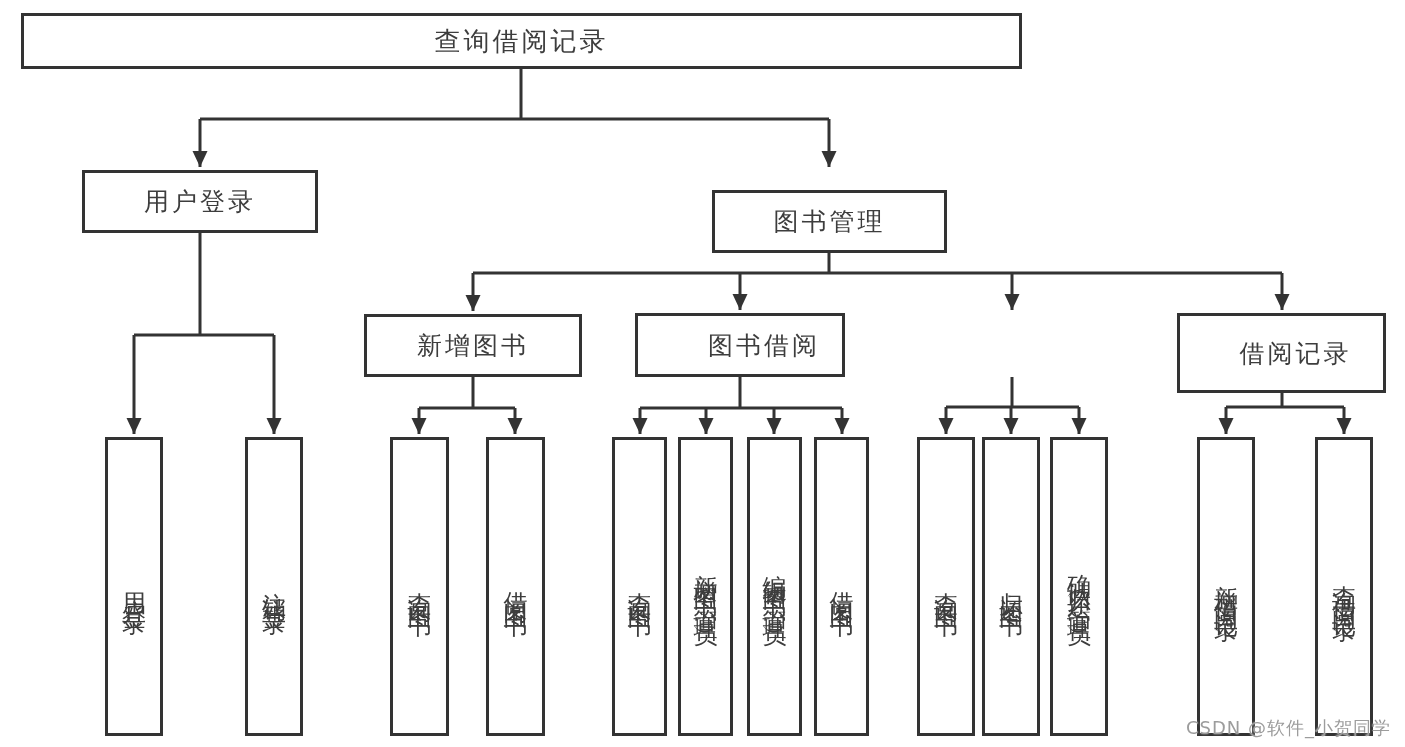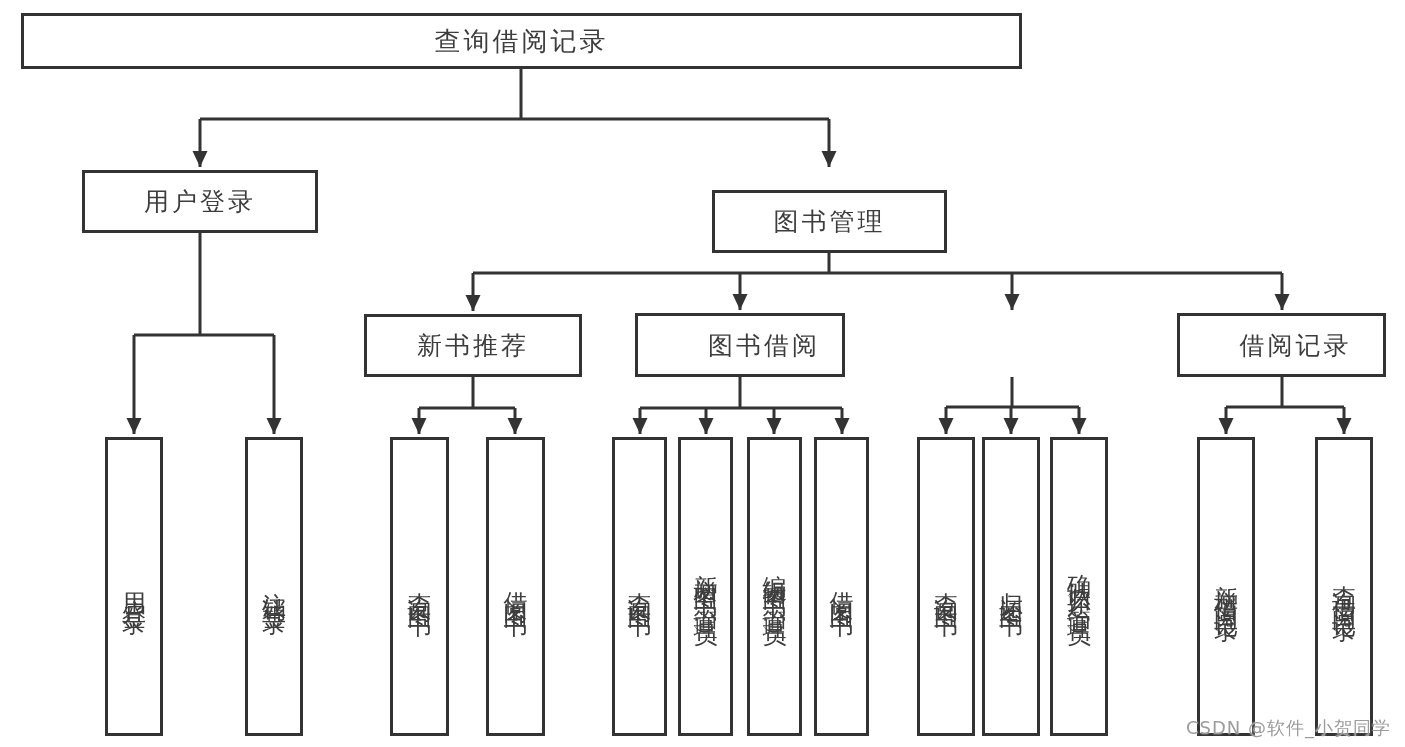--- a/index.html
+++ b/index.html
@@ -21,21 +21,21 @@
     writing-mode:vertical-rl;text-orientation:mixed;
     font-size:24px;letter-spacing:7px;line-height:1;
   }
   
   #n-root          {left:21px;  top:13px;  width:1001px;height:56px;font-size:26px;}
   #n-user-login    {left:82px;  top:170px; width:236px; height:63px;}
   #n-book-mgmt     {left:712px; top:170px; width:235px; height:63px;margin-top:20px;}
   #n-new-book-rec  {left:364px; top:314px; width:218px; height:63px;}
   #n-book-borrow   {left:635px; top:313px; width:210px; height:64px;padding-left:48px;}
   #n-current-borrow{left:902px; top:313px; width:221px; height:64px;}
-  #n-borrow-record {left:1177px;top:313px; width:209px; height:64px;padding-left:28px;}
+  #n-borrow-record {left:1177px;top:313px; width:209px; height:80px;padding-left:28px;}
   
   #l-user-login {left:105px; width:58px;}
   #l-logout     {left:245px; width:58px;}
   #l-nb-query   {left:390px; width:59px;}
   #l-nb-borrow  {left:486px; width:59px;}
   #l-bb-query   {left:612px; width:55px;}
   #l-bb-add     {left:678px; width:55px;}
   #l-bb-edit    {left:747px; width:55px;}
   #l-bb-borrow  {left:814px; width:55px;}
   #l-cb-query   {left:917px; width:58px;}
@@ -102,21 +102,21 @@
   </div>
 
   <div class="node h" id="n-user-login">
     <span>用户登录</span>
   </div>
   <div class="node h" id="n-book-mgmt">
     <span>图书管理</span>
   </div>
 
   <div class="node h" id="n-new-book-rec">
-    <span>新书推荐</span>
+    <span>新增图书</span>
   </div>
   <div class="node h" id="n-book-borrow">
     <span>图书借阅</span>
   </div>
   <div class="node h" id="n-borrow-record">
     <span>借阅记录</span>
   </div>
 
   <div class="node leaf" id="l-user-login">
     <span class="vtxt">用户登录</span>

